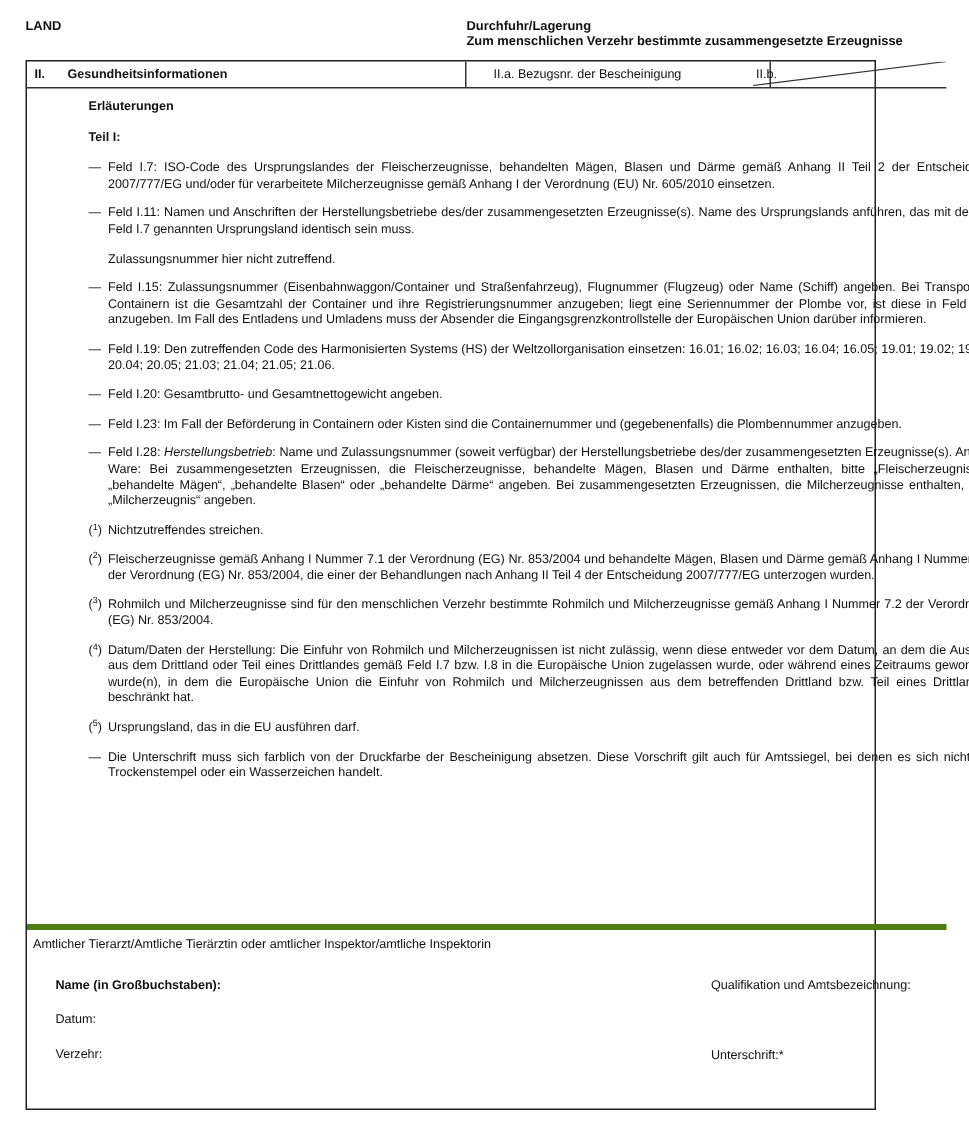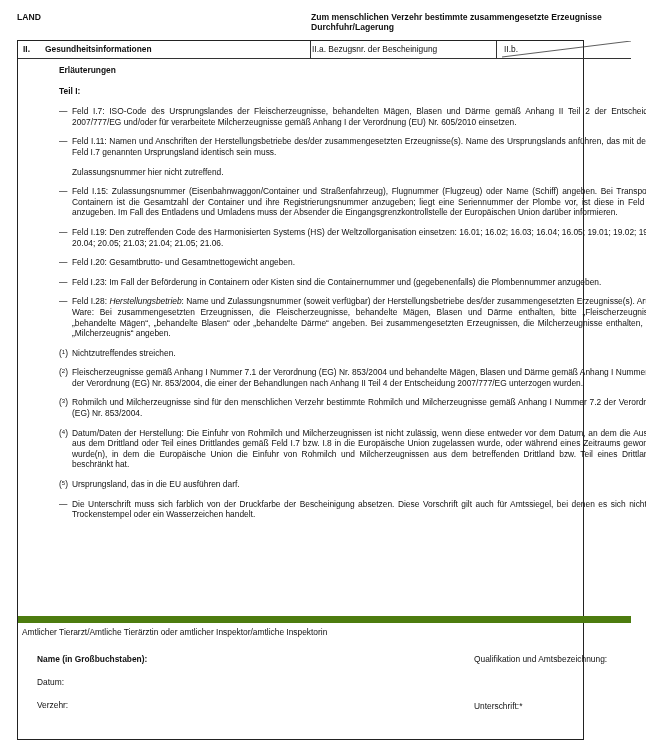--- a/index.html
+++ b/index.html
@@ -8,43 +8,43 @@
     font-family: "Liberation Sans", "DejaVu Sans", sans-serif;
     color: #111111; font-size: 8.4px; line-height: 10.6px;
   }
   .country { position: absolute; left: 17px; top: 12px; font-weight: bold; font-size: 8.6px; }
   .cert-title { position: absolute; left: 311px; top: 12px; font-weight: bold; font-size: 8.6px; line-height: 10.4px; }
   .sheet { position: absolute; left: 17px; top: 40px; width: 567px; height: 700px; border: 1px solid #222; box-sizing: border-box; }
   .head-row { position: absolute; left: 0; top: 0; width: 613px; height: 17px; border-bottom: 1px solid #333; }
   .head-cell { position: absolute; top: 0; height: 17px; line-height: 17px; }
   .c1 { left: 0; width: 293px; border-right: 1px solid #333; padding-left: 5px; box-sizing: border-box; font-weight: bold; }
   .c1 .num { display: inline-block; width: 22px; }
-  .c2 { left: 290px; width: 189px; border-right: 1px solid #333; padding-left: 4px; box-sizing: border-box; }
+  .c2 { left: 307px; width: 189px; border-right: 1px solid #333; padding-left: 4px; box-sizing: border-box; }
   .c3 { left: 482px; width: 131px; padding-left: 4px; box-sizing: border-box; overflow: hidden; }
   .c3 svg { position: absolute; left: 0; top: 0; }
   .body-area { position: absolute; left: 6px; top: 24px; width: 603px; margin-left: 35px; }
   .h { font-weight: bold; margin: 0 0 10px 0; }
   .item { position: relative; padding-left: 13px; margin: 0 0 9px 0; text-align: justify; }
   .item .dash { position: absolute; left: 0; top: 0; }
   .plain { padding-left: 13px; margin: 0 0 9px 0; }
   .note { position: relative; padding-left: 13px; margin: 0 0 9px 0; text-align: justify; }
   .note .mark { position: absolute; left: 0; top: 0; }
   .note sup { font-size: 6px; vertical-align: top; line-height: 8px; }
-  .sign { position: absolute; left: 0; top: 575px; width: 613px; height: 123px; border-top: 7px solid #4d7c0f; }
+  .sign { position: absolute; left: 0; top: 575px; width: 613px; height: 123px; border-top: 4px solid #4d7c0f; }
   .sign-title { position: absolute; left: 4px; top: 4px; }
   .sign-field { position: absolute; }
   i { font-style: italic; }
 </style>
 </head>
 <body>
 
 <div class="country">LAND</div>
 <div class="cert-title">
+  <div>Durchfuhr/Lagerung</div>
   <div>Zum menschlichen Verzehr bestimmte zusammengesetzte Erzeugnisse</div>
-  <div>Durchfuhr/Lagerung</div>
 </div>
 
 <div class="sheet">
   <div class="head-row">
     <div class="head-cell c1">
       <span class="num">II.</span><span>Gesundheitsinformationen</span>
     </div>
     <div class="head-cell c2">II.a. Bezugsnr. der Bescheinigung</div>
     <div class="head-cell c3">
       <svg width="131" height="17">

